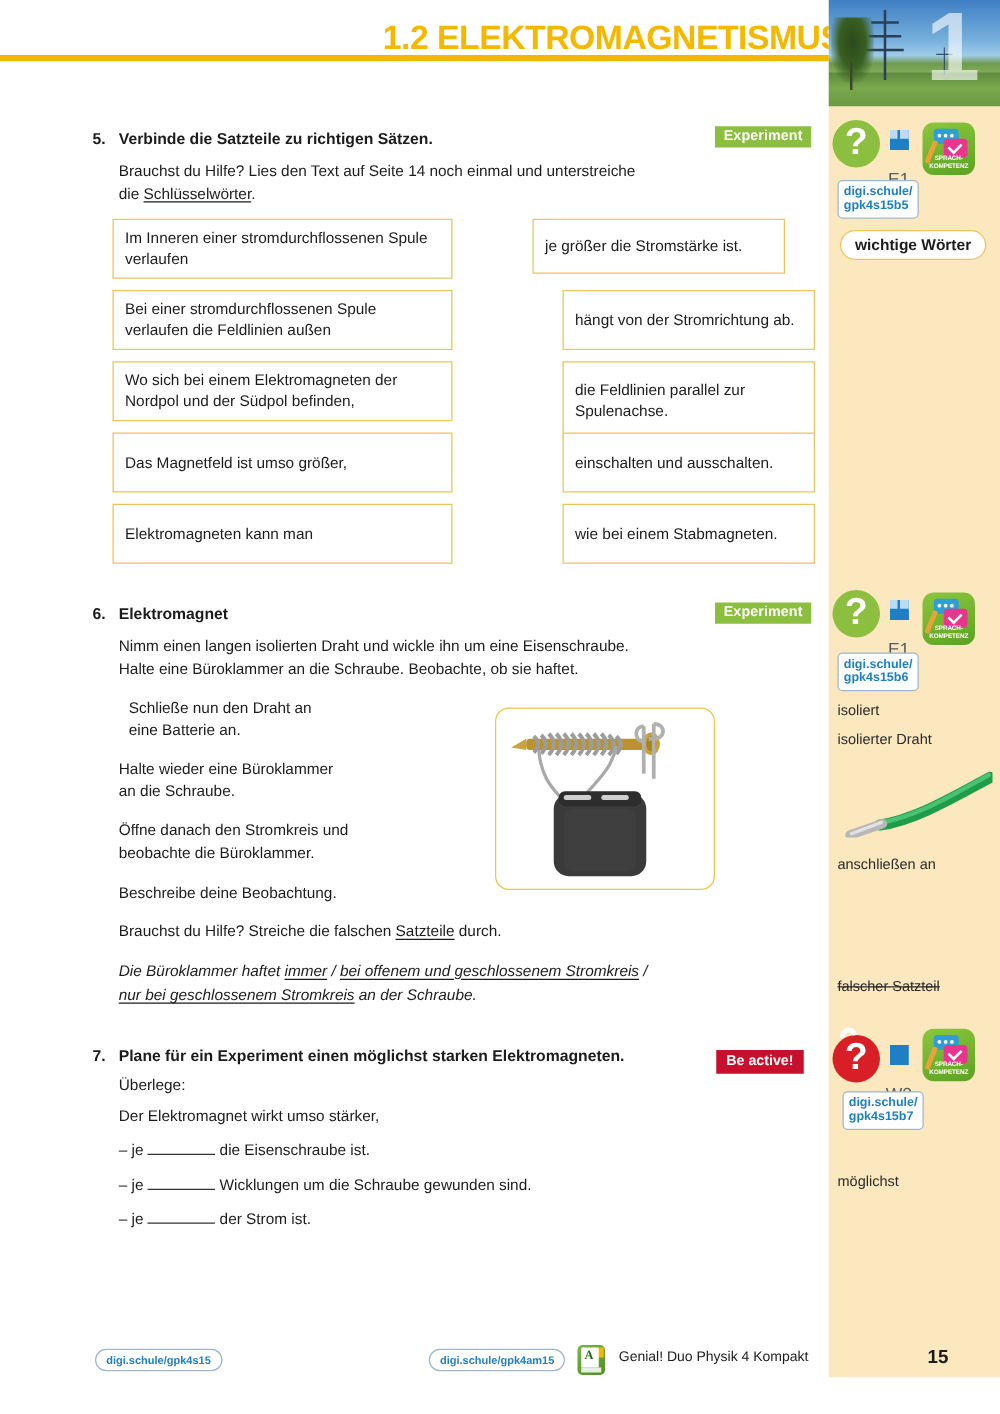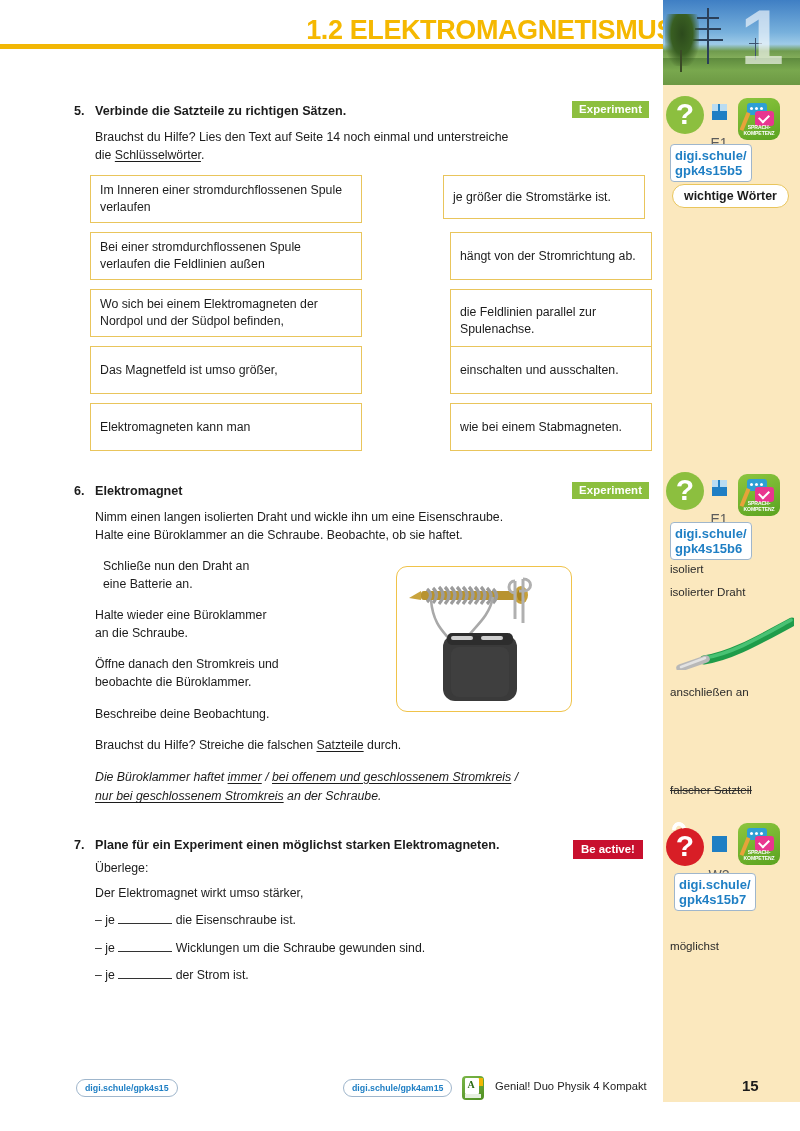--- a/index.html
+++ b/index.html
@@ -151,21 +151,21 @@
     background:#e7a33a; transform: rotate(22deg);
   }
   .komp .ktxt {
     position:absolute; left:0; right:0; bottom:3px; text-align:center;
     font-size:5.1px; font-weight:bold; color:#fff; line-height:1.15; letter-spacing:-0.1px;
   }
 
   .digicode {
     position:absolute;
     border:1px solid #9fb6cc; border-radius:4px; background:#fff;
-    color:#1f7fc4; font-weight:bold; font-size:13px; line-height:1.18;
+    color:#1f7fc4; font-weight:bold; font-size:10px; line-height:1.18;
     padding:2.5px 4px; text-align:left;
   }
   .footer-code {
     position:absolute; border:1px solid #9fb6cc; border-radius:9px; background:#fff;
     color:#1f7fc4; font-weight:bold; font-size:8.8px; padding:3px 8px; white-space:nowrap;
   }
 
   .woerter {
     position:absolute; border:1.8px solid #e9c55c; border-radius:13px; background:#fff;
     font-size:12.4px; font-weight:bold; color:#1c1c1c; padding:4px 11px; white-space:nowrap;
@@ -239,21 +239,21 @@
 
   <div class="sbox" style="left:90px; top:175px; width:272px; height:48px;">Im Inneren einer stromdurchflossenen
 Spule verlaufen</div>
   <div class="sbox" style="left:90px; top:232px; width:272px; height:48px;">Bei einer stromdurchflossenen Spule
 verlaufen die Feldlinien außen</div>
   <div class="sbox" style="left:90px; top:289px; width:272px; height:48px;">Wo sich bei einem Elektromagneten
 der Nordpol und der Südpol befinden,</div>
   <div class="sbox" style="left:90px; top:346px; width:272px; height:48px;">Das Magnetfeld ist umso größer,</div>
   <div class="sbox" style="left:90px; top:403px; width:272px; height:48px;">Elektromagneten kann man</div>
 
-  <div class="sbox" style="left:443px; top:175px; width:202px; height:44px;">je größer die Stromstärke ist.</div>
+  <div class="sbox" style="left:426px; top:175px; width:202px; height:44px;">je größer die Stromstärke ist.</div>
   <div class="sbox" style="left:450px; top:232px; width:202px; height:48px;">hängt von der
 Stromrichtung ab.</div>
   <div class="sbox" style="left:450px; top:289px; width:202px; height:64px;">die Feldlinien parallel
 zur Spulenachse.</div>
   <div class="sbox" style="left:450px; top:346px; width:202px; height:48px;">einschalten und ausschalten.</div>
   <div class="sbox" style="left:450px; top:403px; width:202px; height:48px;">wie bei
 einem Stabmagneten.</div>
 
   <div style="position:absolute; left:74px; top:484px; width:580px;">
     <div class="task-head">

